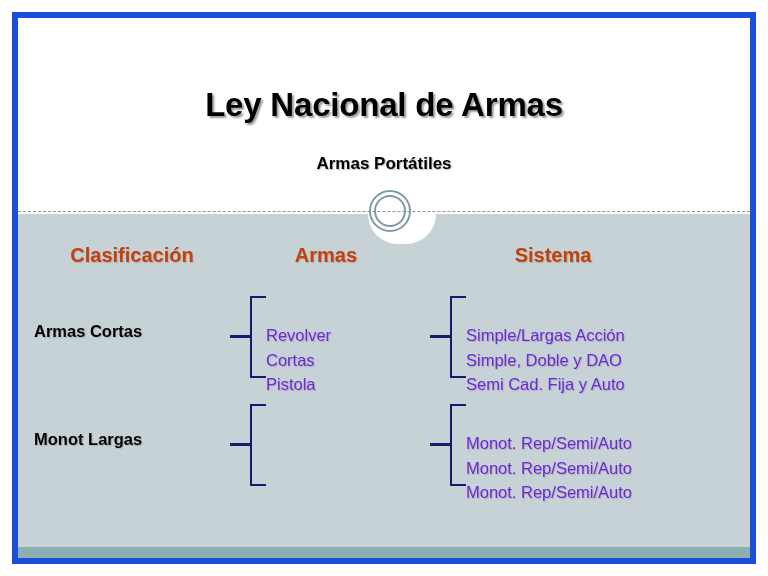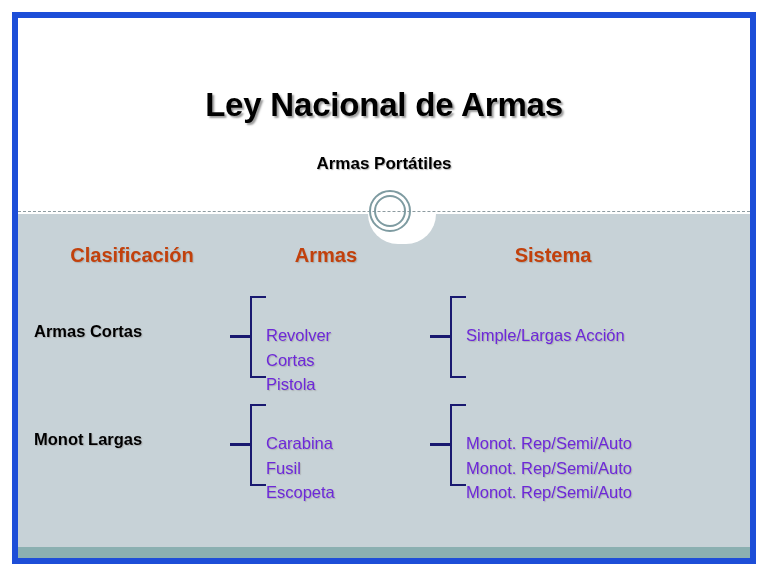--- a/index.html
+++ b/index.html
@@ -197,36 +197,33 @@
       <div>Pistola</div>
     </div>
 
     <div class="brace-group g2">
       <div class="stem"></div>
       <div class="brace"></div>
     </div>
 
     <div class="list-col sistema">
       <div>Simple/Largas Acción</div>
+      <div>Simple, Doble y DAO</div>
+      <div>Semi Cad. Fija y Auto</div>
     </div>
   </div>
 
   <div class="row r2">
     <div class="class-label">Monot Largas</div>
 
     <div class="brace-group g1">
       <div class="stem"></div>
       <div class="brace"></div>
     </div>
 
-    <div class="list-col armas">
-      <div>Carabina</div>
-      <div>Fusil</div>
-      <div>Escopeta</div>
-    </div>
 
     <div class="brace-group g2">
       <div class="stem"></div>
       <div class="brace"></div>
     </div>
 
     <div class="list-col sistema">
       <div>Monot. Rep/Semi/Auto</div>
       <div>Monot. Rep/Semi/Auto</div>
       <div>Monot. Rep/Semi/Auto</div>

